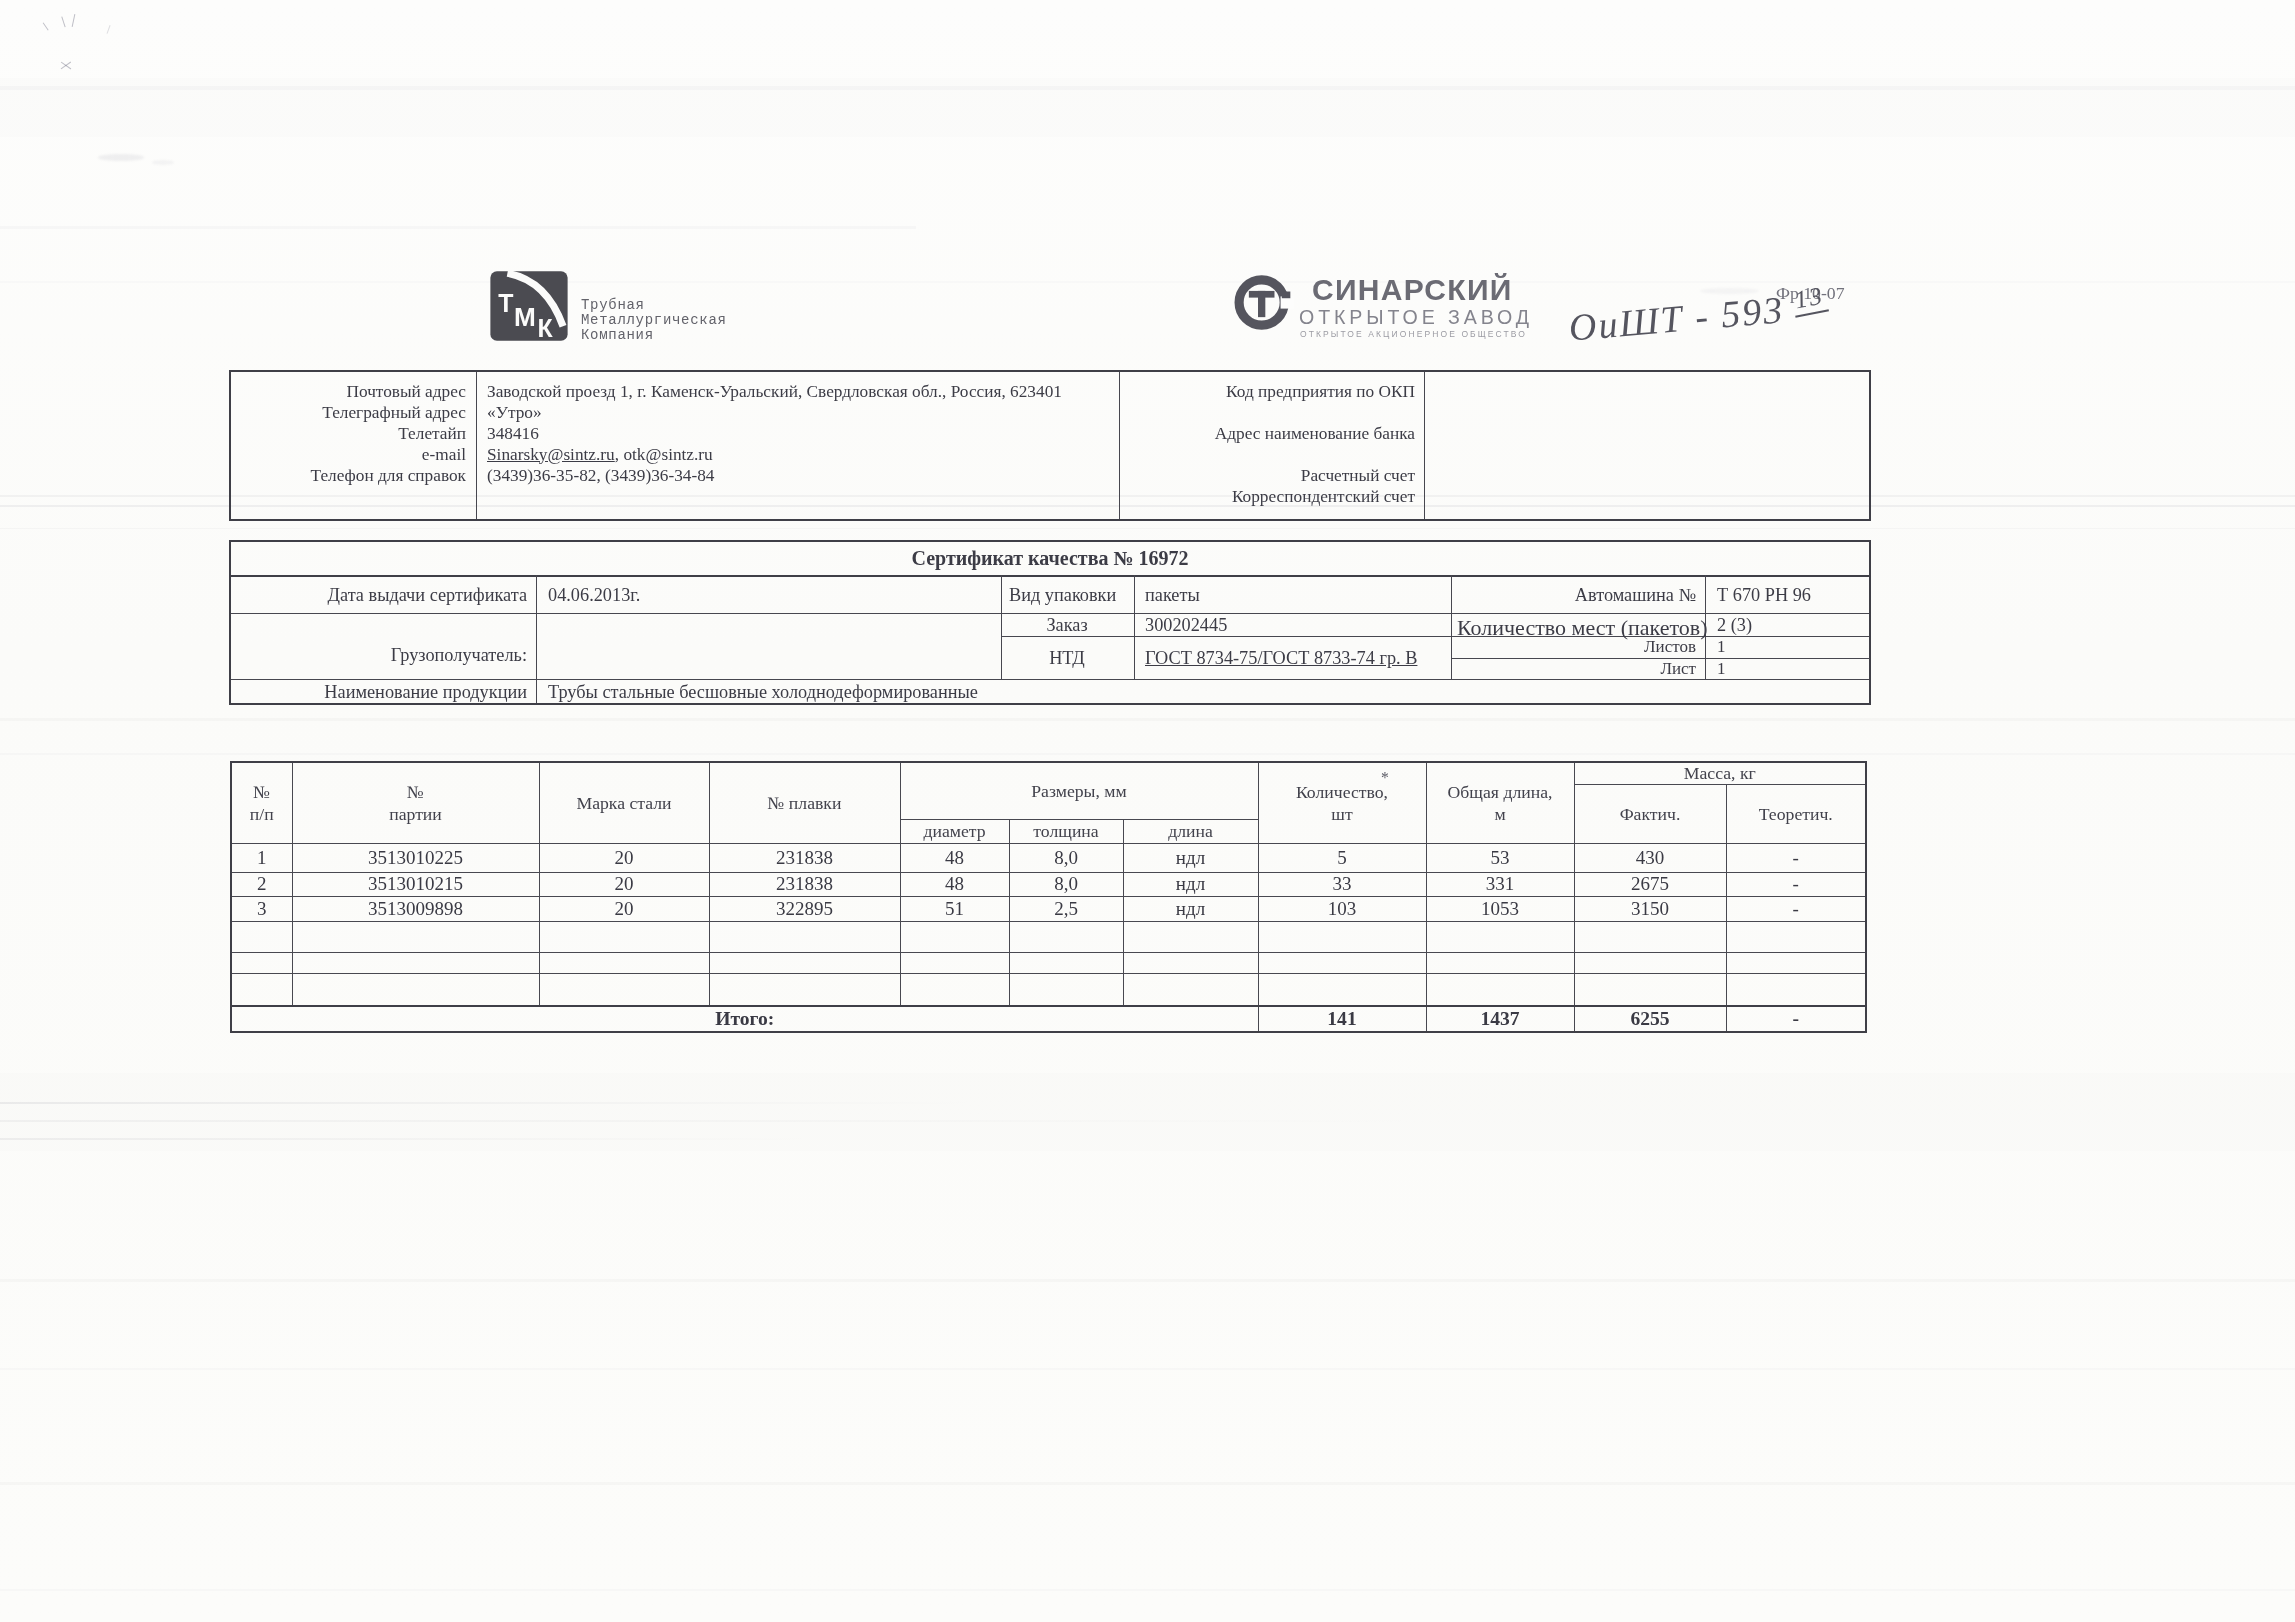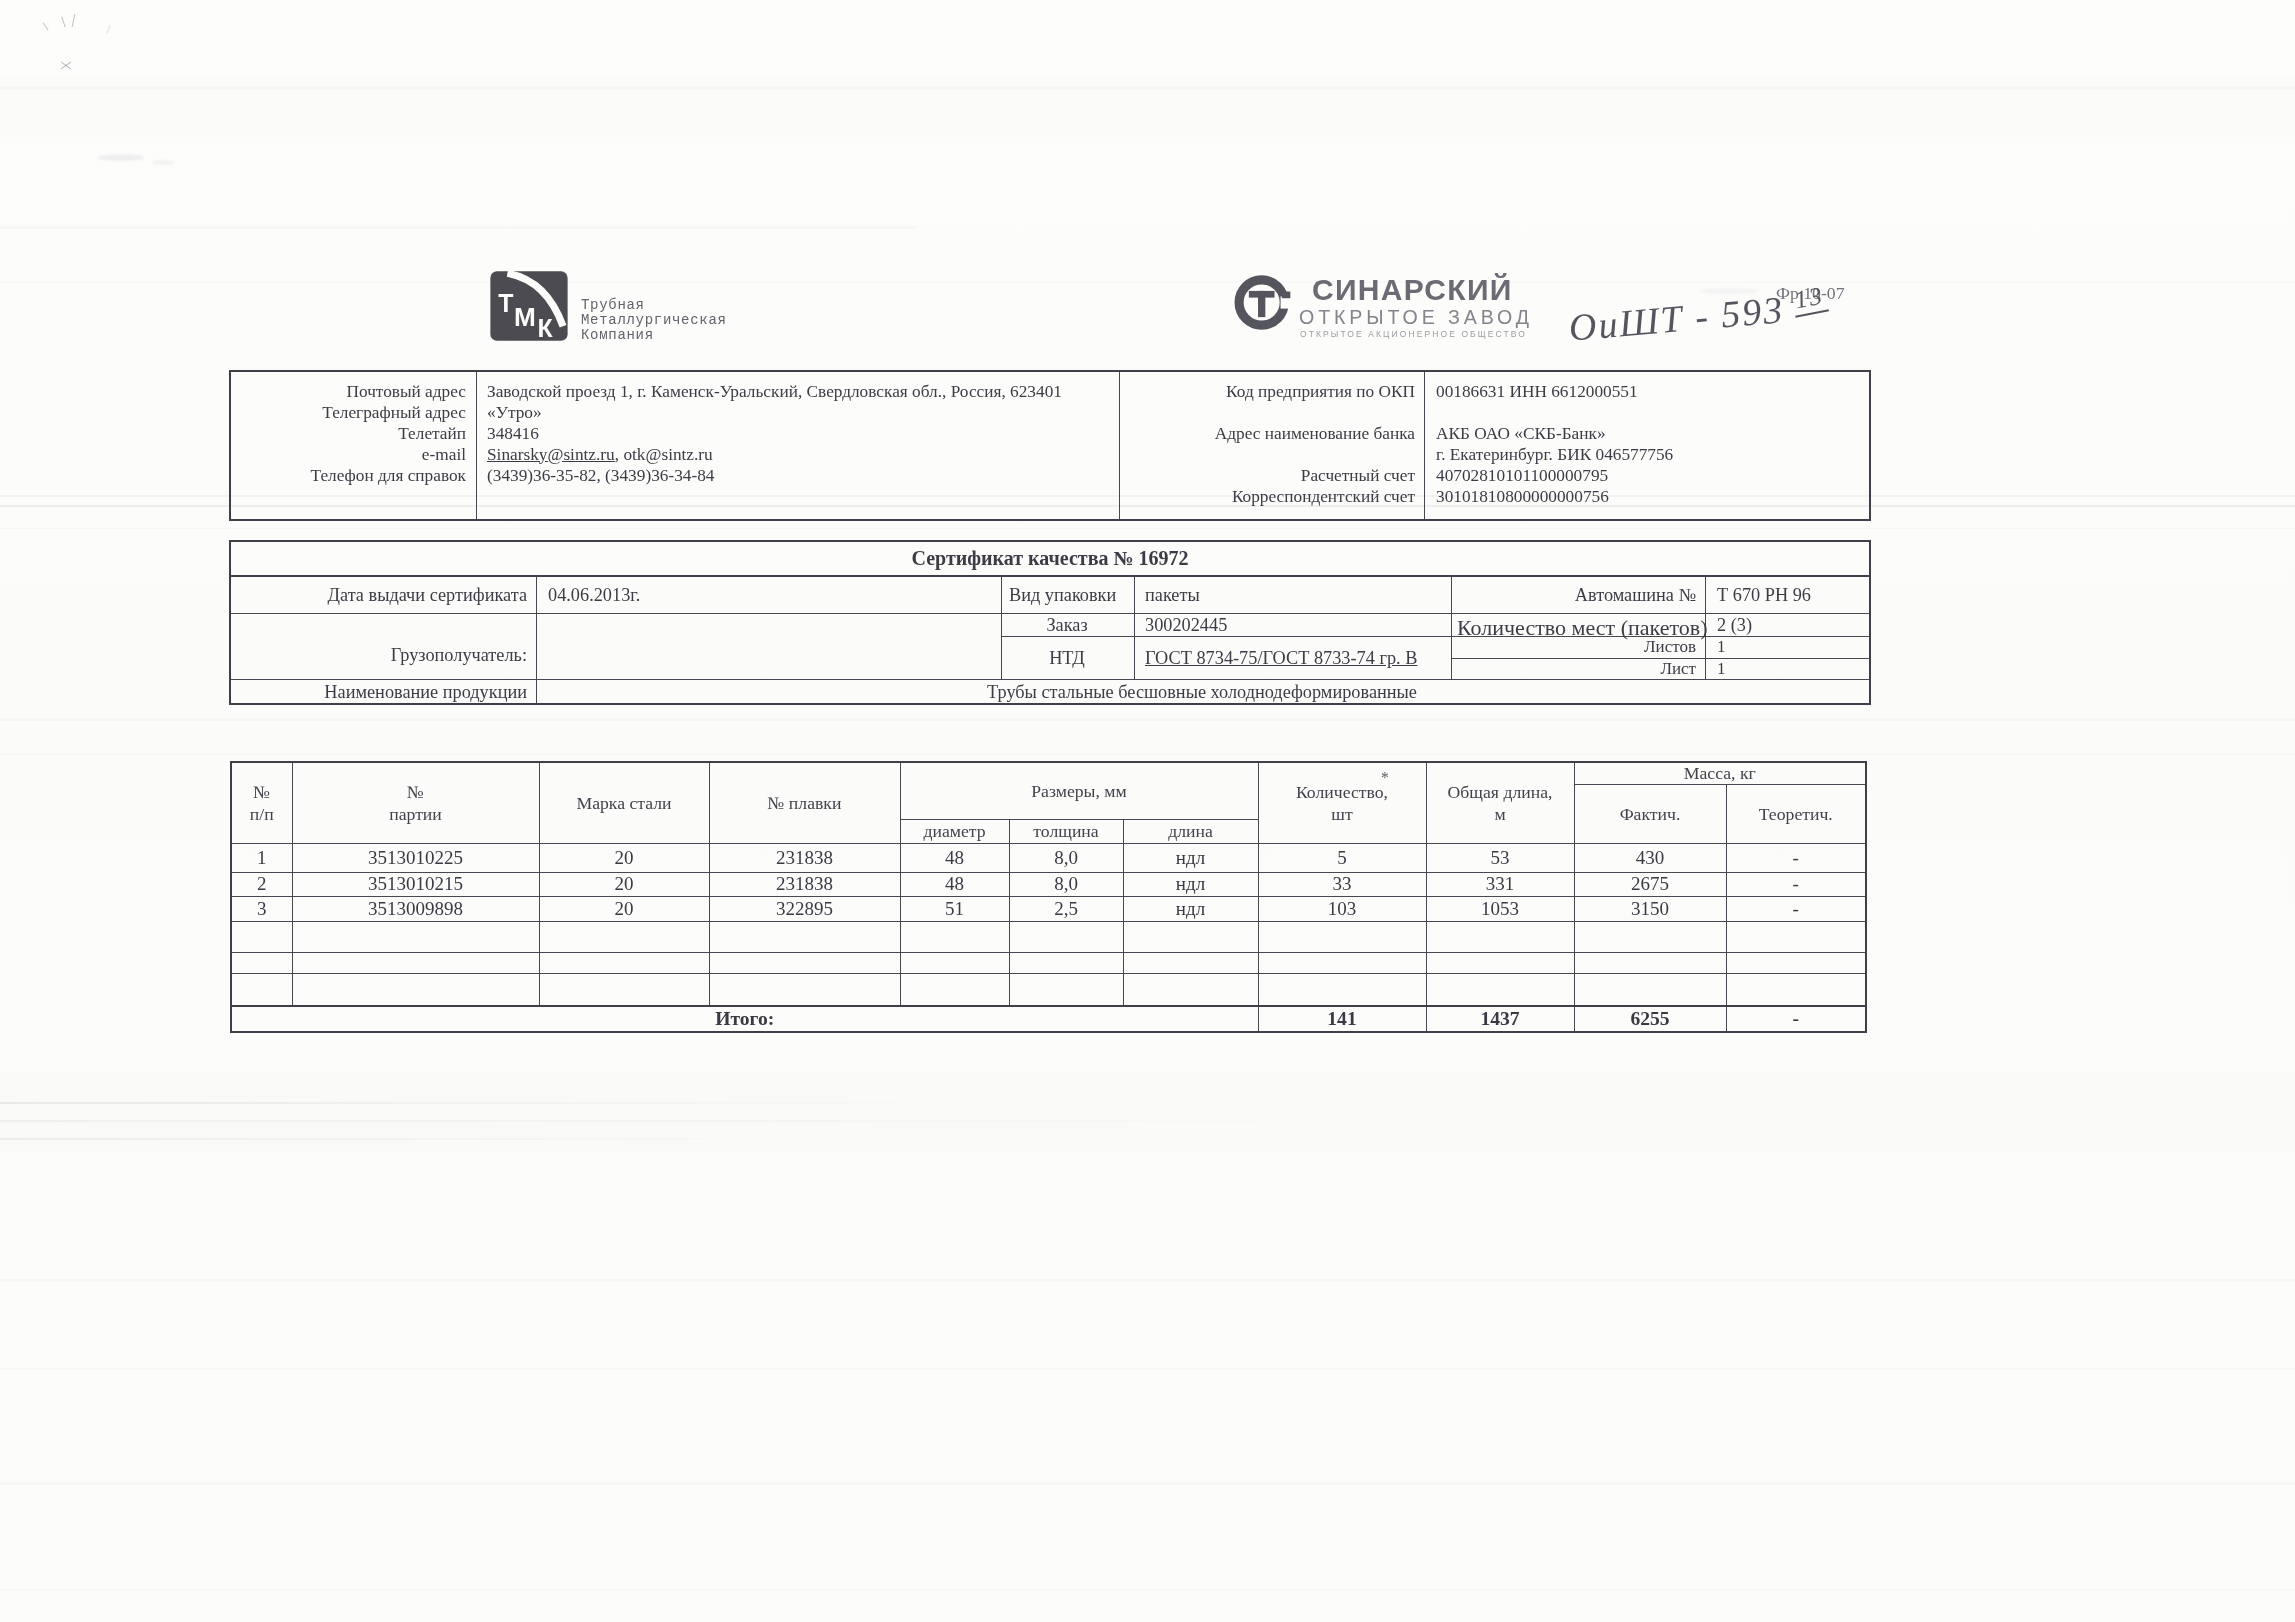--- a/index.html
+++ b/index.html
@@ -133,28 +133,20 @@
 
     <div class="cell r" style="left:895px;top:8.5px;width:289px;">
       <div class="cline">Код предприятия по ОКП</div>
       <div class="cline">&nbsp;</div>
       <div class="cline">Адрес наименование банка</div>
       <div class="cline">&nbsp;</div>
       <div class="cline">Расчетный счет</div>
       <div class="cline">Корреспондентский счет</div>
     </div>
 
-    <div class="cell" style="left:1205px;top:8.5px;width:425px;">
-      <div class="cline">00186631 ИНН 6612000551</div>
-      <div class="cline">&nbsp;</div>
-      <div class="cline">АКБ ОАО «СКБ-Банк»</div>
-      <div class="cline">г. Екатеринбург. БИК 046577756</div>
-      <div class="cline">40702810101100000795</div>
-      <div class="cline">30101810800000000756</div>
-    </div>
   </div>
 
   <div class="tbox" style="left:229px;top:540px;width:1638px;height:161px;">
 
     <div class="hl thick" style="left:0;top:33px;width:1638px;"></div>
     <div class="hl" style="left:0;top:71px;width:1638px;"></div>
     <div class="hl" style="left:770px;top:94px;width:868px;"></div>
     <div class="hl" style="left:1220px;top:116px;width:419px;"></div>
     <div class="hl" style="left:0;top:137px;width:1638px;"></div>
 
@@ -181,21 +173,21 @@
     <div class="cell" style="left:1486px;top:73px;width:150px;">2 (3)</div>
 
     <div class="cell ctr" style="left:770px;top:106px;width:132px;">НТД</div>
     <div class="cell" style="left:914px;top:106px;width:523px;text-decoration:underline;">ГОСТ 8734-75/ГОСТ 8733-74 гр. В</div>
     <div class="cell r" style="left:1226px;top:95px;width:239px;font-size:17px;">Листов</div>
     <div class="cell" style="left:1486px;top:95px;width:150px;font-size:17px;">1</div>
     <div class="cell r" style="left:1226px;top:117px;width:239px;font-size:17px;">Лист</div>
     <div class="cell" style="left:1486px;top:117px;width:150px;font-size:17px;">1</div>
 
     <div class="cell r" style="left:0;top:140px;width:296px;">Наименование продукции</div>
-    <div class="cell" style="left:317px;top:140px;width:1308px;text-align:center;">Трубы  стальные бесшовные холоднодеформированные</div>
+    <div class="cell" style="left:317px;top:140px;width:1308px;">Трубы  стальные бесшовные холоднодеформированные</div>
   </div>
 
   <table class="t-main">
     <colgroup>
       <col style="width:61px">
         <col style="width:247px">
         <col style="width:170px">
         <col style="width:191px">
       <col style="width:109px">
         <col style="width:114px">

